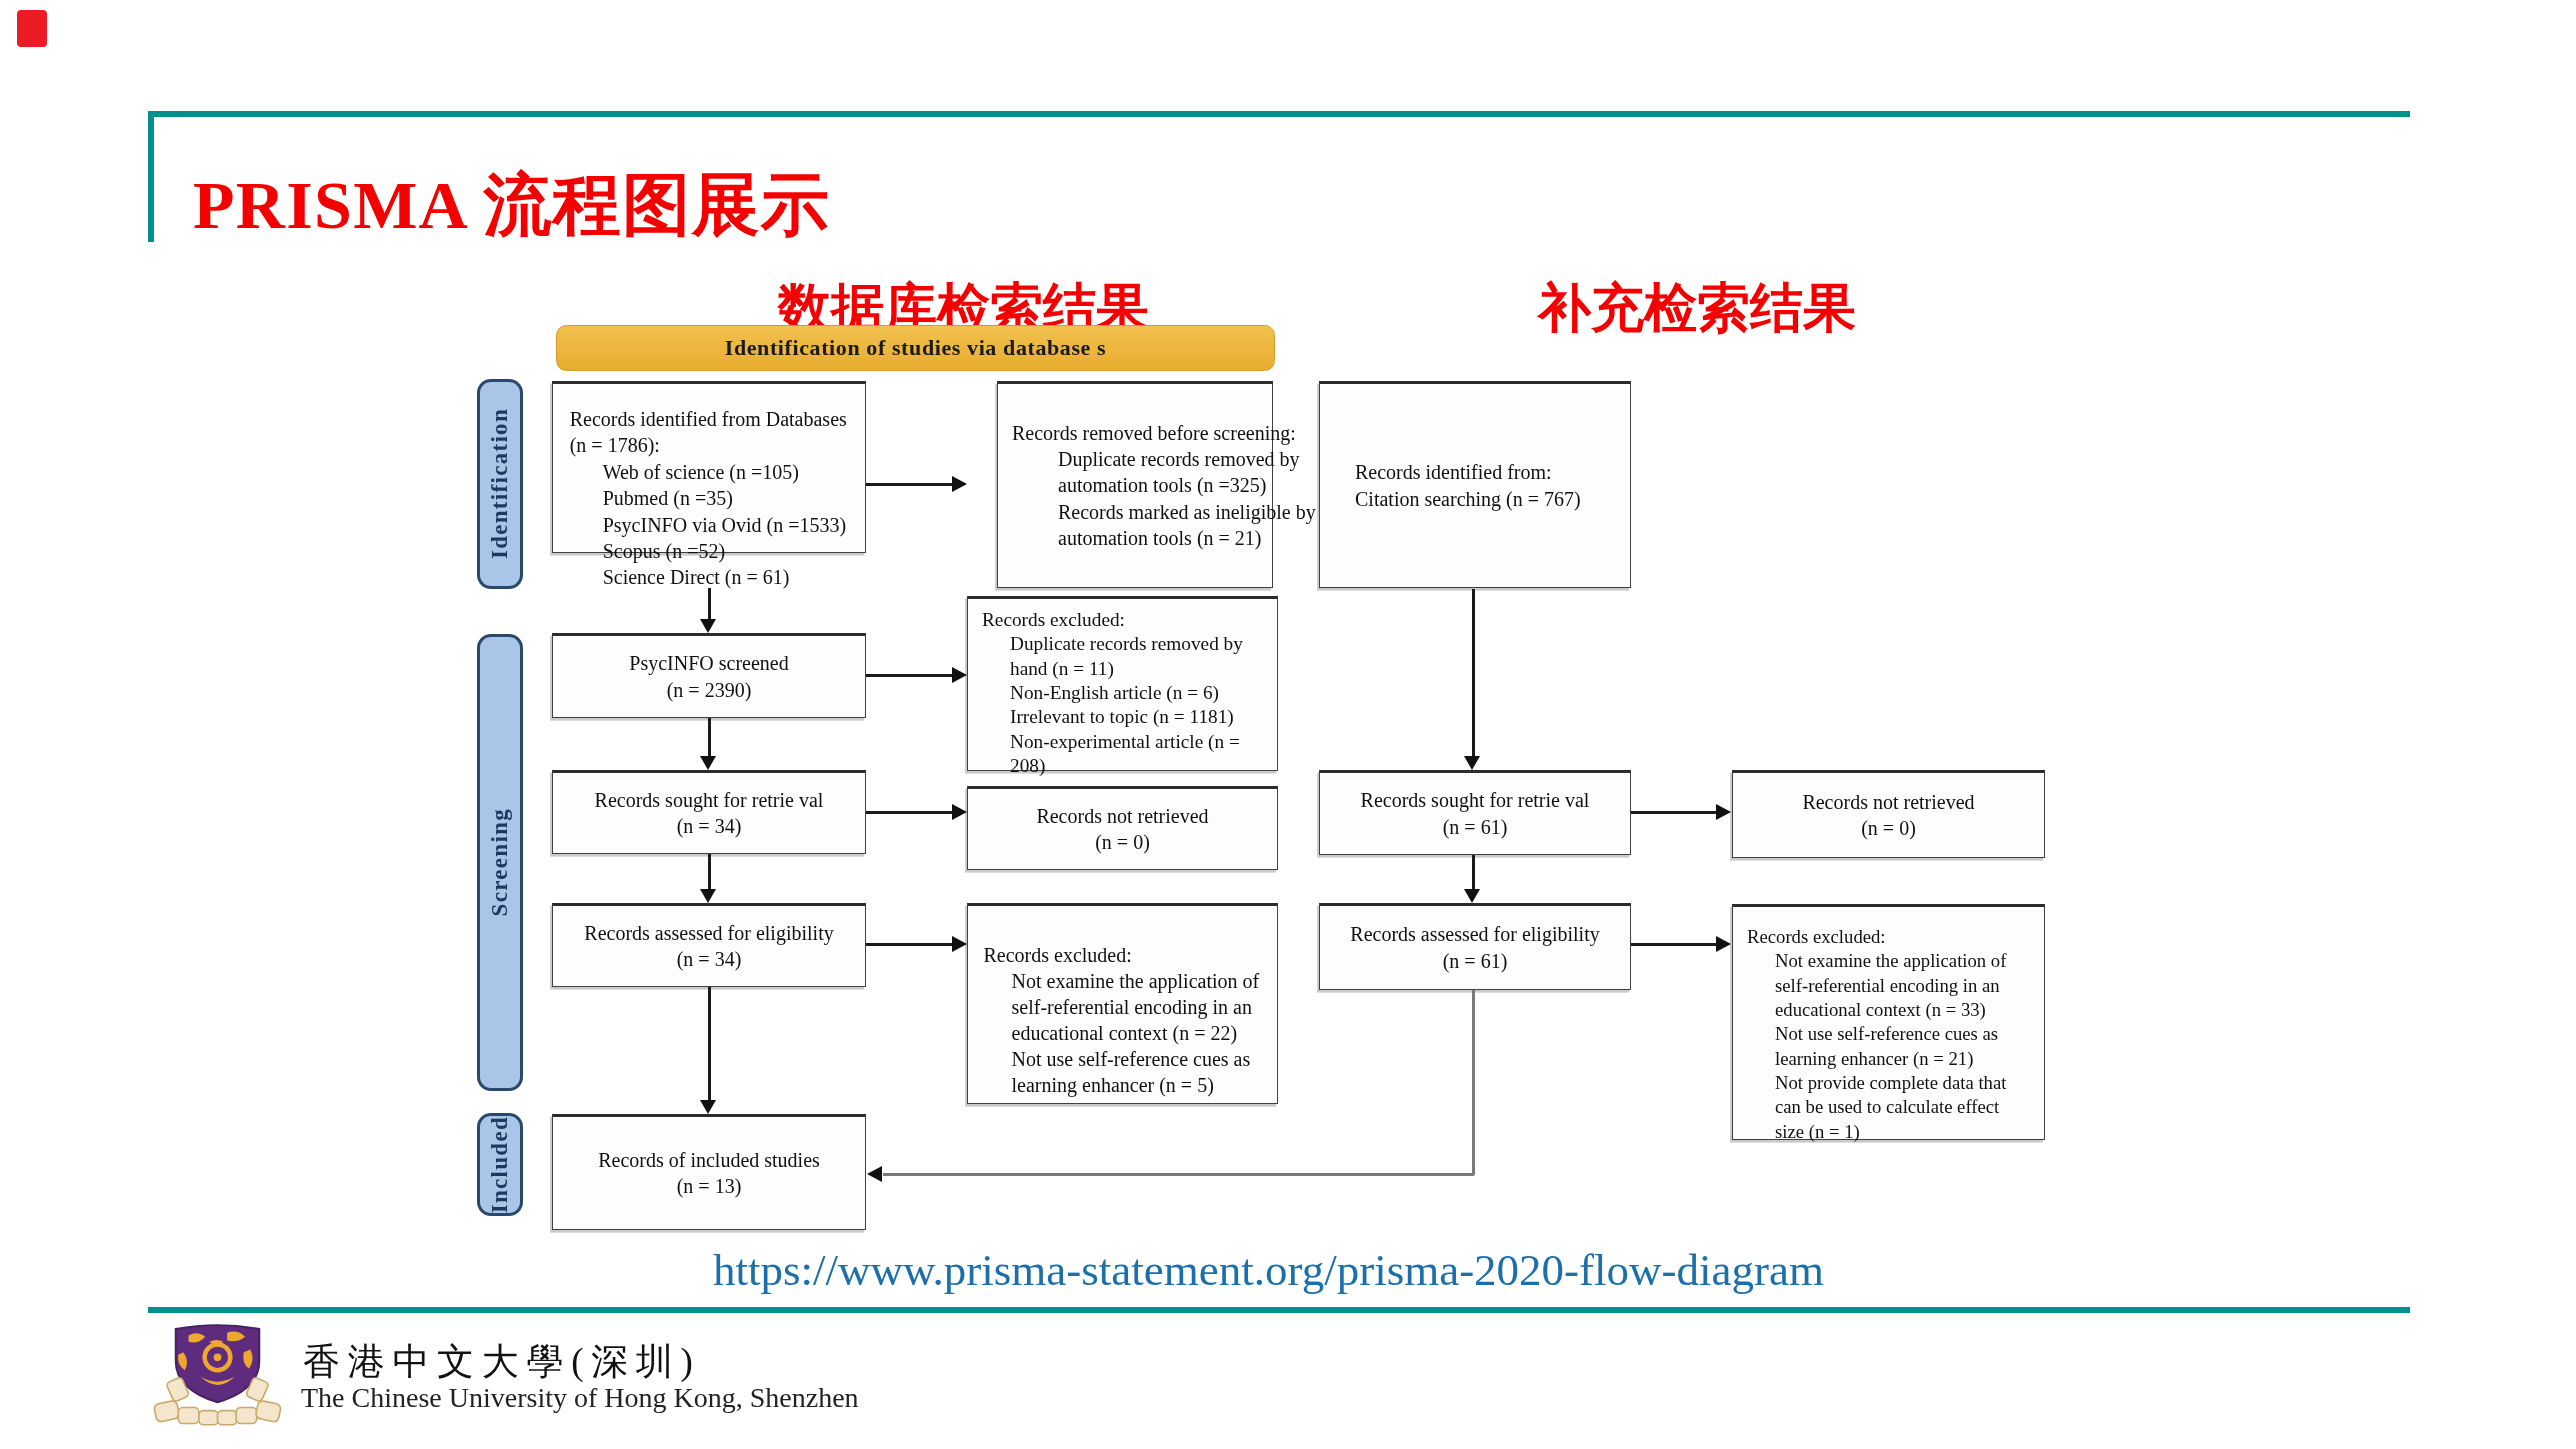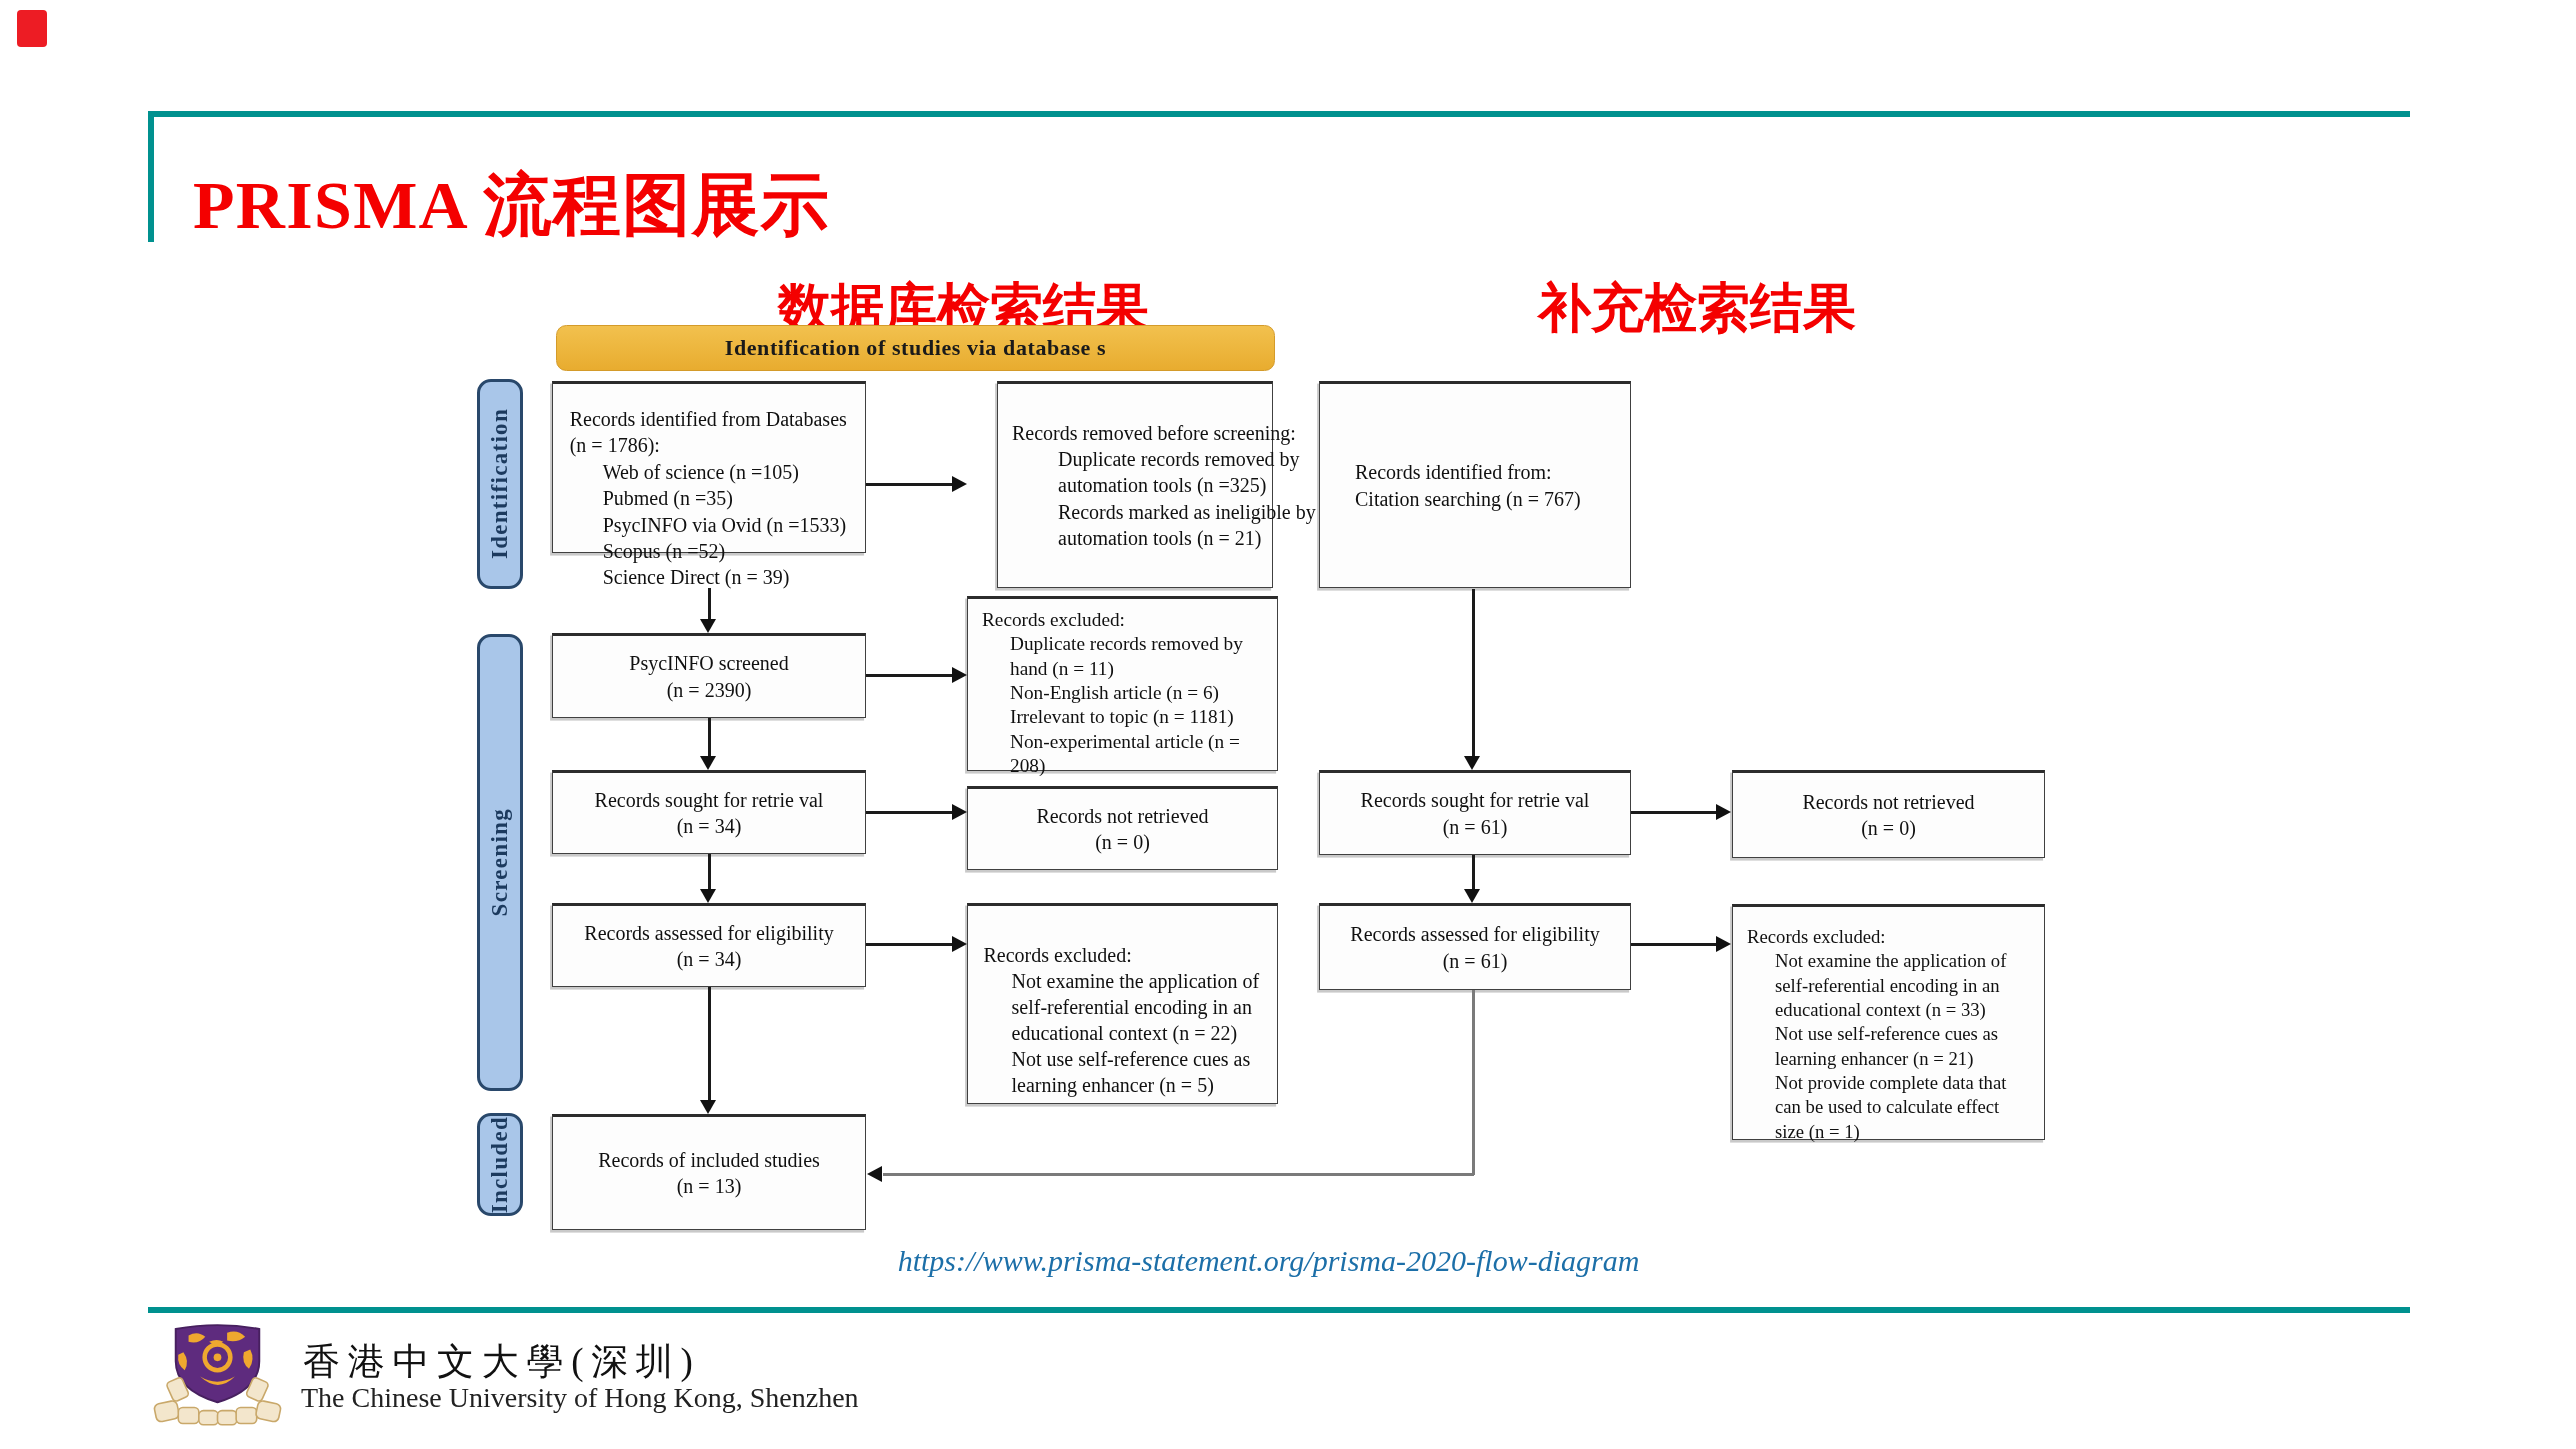--- a/index.html
+++ b/index.html
@@ -48,21 +48,21 @@
   .hline{position:absolute;height:2.6px;background:#1a1a1a;}
   .gray{background:#7A7A7A;}
   .ah-down{position:absolute;width:0;height:0;border-left:8.4px solid transparent;
            border-right:8.4px solid transparent;border-top:14px solid #111;}
   .ah-right{position:absolute;width:0;height:0;border-top:8.4px solid transparent;
             border-bottom:8.4px solid transparent;border-left:15.5px solid #111;}
   .ah-left{position:absolute;width:0;height:0;border-top:8.4px solid transparent;
            border-bottom:8.4px solid transparent;border-right:15.5px solid #111;}
   
   .url{position:absolute;left:560px;top:1244px;width:1417px;text-align:center;
-       font-size:30px;color:#1C6FA8;white-space:nowrap;font-style:italic;}
+       font-size:45px;color:#1C6FA8;white-space:nowrap;}
   
   .cn-name{position:absolute;left:303px;top:1337px;font-size:37px;color:#111;letter-spacing:7.7px;white-space:nowrap;}
   .en-name{position:absolute;left:301px;top:1382px;font-size:28px;color:#222;white-space:nowrap;}
   .logo{position:absolute;left:150px;top:1320px;}
 </style>
 </head>
 <body>
 
 <div class="slide">
 
@@ -90,21 +90,21 @@
     <span class="stage-text">Included</span>
   </div>
 
   <div class="fbox pad-list" style="left:552px;top:381px;width:314px;height:172px;">
     <div class="ln">Records identified from Databases</div>
     <div class="ln">(n = 1786):</div>
     <div class="ln ind">Web of science (n =105)</div>
     <div class="ln ind">Pubmed (n =35)</div>
     <div class="ln ind">PsycINFO via Ovid (n =1533)</div>
     <div class="ln ind">Scopus (n =52)</div>
-    <div class="ln ind">Science Direct (n = 39)</div>
+    <div class="ln ind">Science Direct (n = 61)</div>
   </div>
 
   <div class="fbox centered" style="left:552px;top:633px;width:314px;height:85px;">
     <div class="ln">PsycINFO screened</div>
     <div class="ln">(n = 2390)</div>
   </div>
 
   <div class="fbox centered" style="left:552px;top:770px;width:314px;height:84px;">
     <div class="ln">Records sought for retrie val</div>
     <div class="ln">(n = 34)</div>

